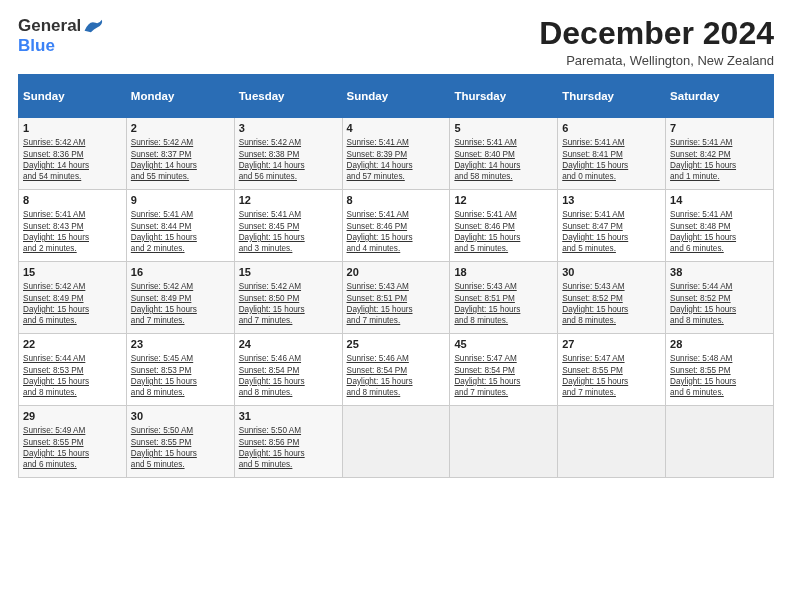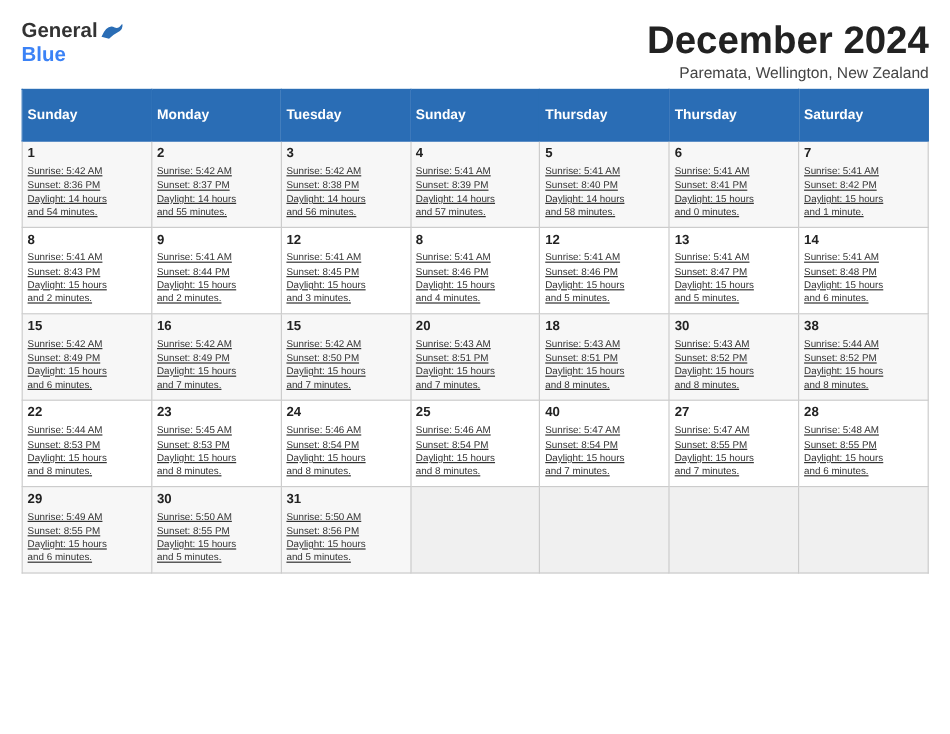--- a/index.html
+++ b/index.html
@@ -168,21 +168,21 @@
           <td><span class="day-num">20</span><span class="day-detail">Sunrise: 5:43 AM<br>Sunset: 8:51 PM<br>Daylight: 15 hours<br>and 7 minutes.</span></td>
           <td><span class="day-num">18</span><span class="day-detail">Sunrise: 5:43 AM<br>Sunset: 8:51 PM<br>Daylight: 15 hours<br>and 8 minutes.</span></td>
           <td><span class="day-num">30</span><span class="day-detail">Sunrise: 5:43 AM<br>Sunset: 8:52 PM<br>Daylight: 15 hours<br>and 8 minutes.</span></td>
           <td><span class="day-num">38</span><span class="day-detail">Sunrise: 5:44 AM<br>Sunset: 8:52 PM<br>Daylight: 15 hours<br>and 8 minutes.</span></td>
         </tr>
         <tr>
           <td><span class="day-num">22</span><span class="day-detail">Sunrise: 5:44 AM<br>Sunset: 8:53 PM<br>Daylight: 15 hours<br>and 8 minutes.</span></td>
           <td><span class="day-num">23</span><span class="day-detail">Sunrise: 5:45 AM<br>Sunset: 8:53 PM<br>Daylight: 15 hours<br>and 8 minutes.</span></td>
           <td><span class="day-num">24</span><span class="day-detail">Sunrise: 5:46 AM<br>Sunset: 8:54 PM<br>Daylight: 15 hours<br>and 8 minutes.</span></td>
           <td><span class="day-num">25</span><span class="day-detail">Sunrise: 5:46 AM<br>Sunset: 8:54 PM<br>Daylight: 15 hours<br>and 8 minutes.</span></td>
-          <td><span class="day-num">40</span><span class="day-detail">Sunrise: 5:47 AM<br>Sunset: 8:54 PM<br>Daylight: 15 hours<br>and 7 minutes.</span></td>
+          <td><span class="day-num">45</span><span class="day-detail">Sunrise: 5:47 AM<br>Sunset: 8:54 PM<br>Daylight: 15 hours<br>and 7 minutes.</span></td>
           <td><span class="day-num">27</span><span class="day-detail">Sunrise: 5:47 AM<br>Sunset: 8:55 PM<br>Daylight: 15 hours<br>and 7 minutes.</span></td>
           <td><span class="day-num">28</span><span class="day-detail">Sunrise: 5:48 AM<br>Sunset: 8:55 PM<br>Daylight: 15 hours<br>and 6 minutes.</span></td>
         </tr>
         <tr>
           <td><span class="day-num">29</span><span class="day-detail">Sunrise: 5:49 AM<br>Sunset: 8:55 PM<br>Daylight: 15 hours<br>and 6 minutes.</span></td>
           <td><span class="day-num">30</span><span class="day-detail">Sunrise: 5:50 AM<br>Sunset: 8:55 PM<br>Daylight: 15 hours<br>and 5 minutes.</span></td>
           <td><span class="day-num">31</span><span class="day-detail">Sunrise: 5:50 AM<br>Sunset: 8:56 PM<br>Daylight: 15 hours<br>and 5 minutes.</span></td>
           <td class="empty"></td>
           <td class="empty"></td>
           <td class="empty"></td>

